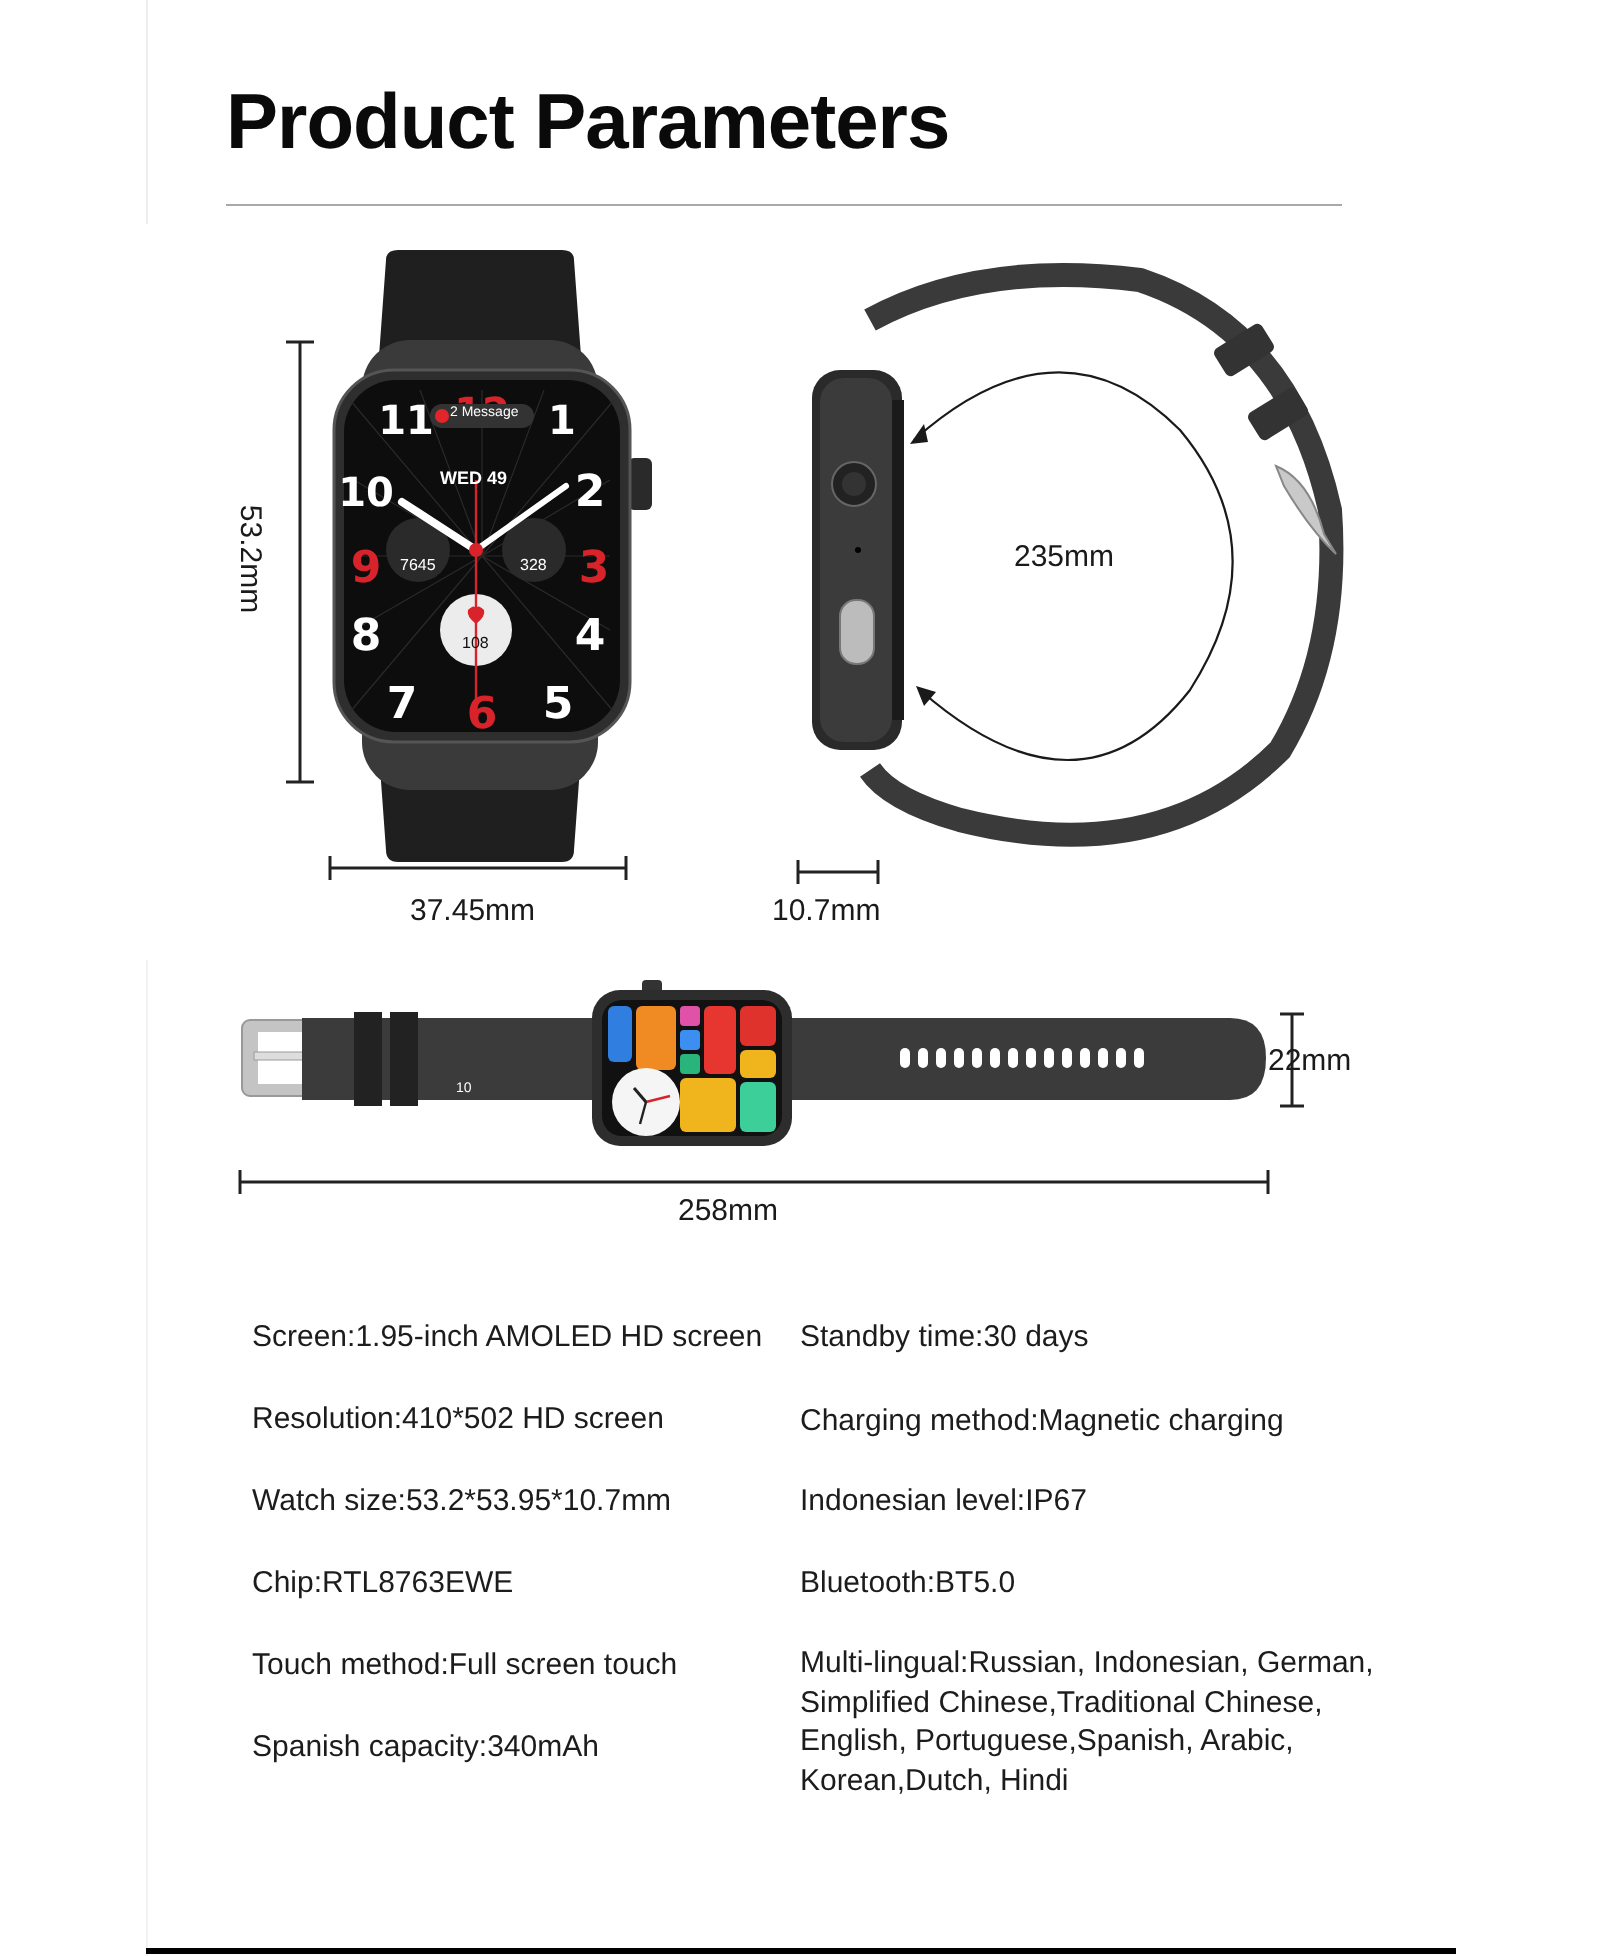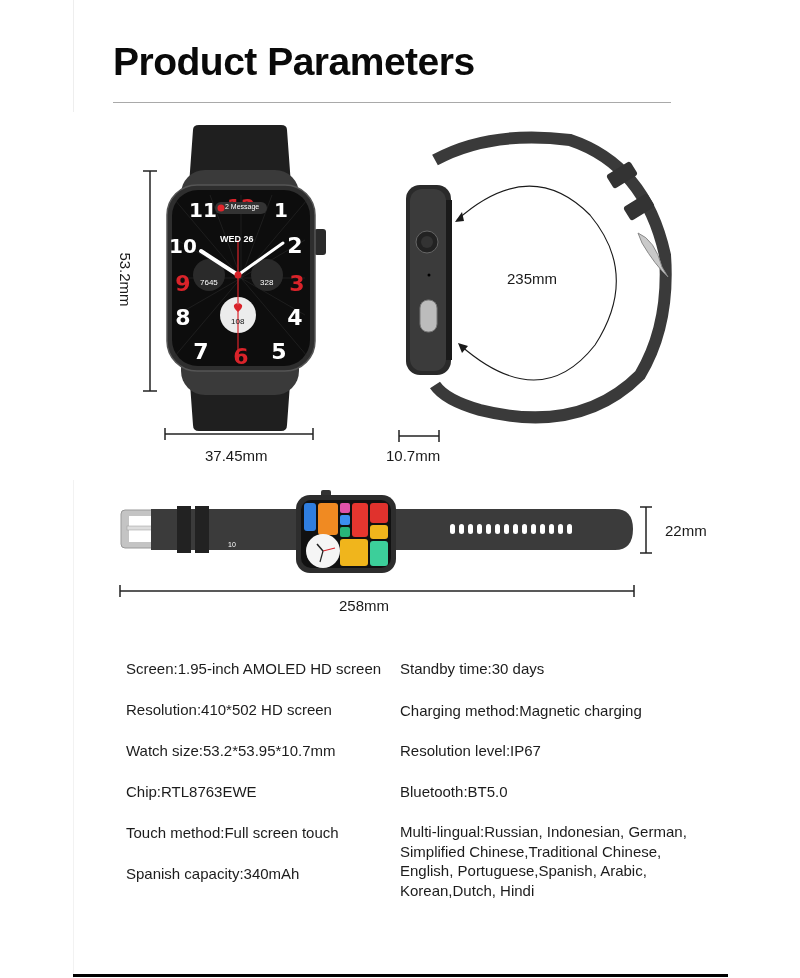--- a/index.html
+++ b/index.html
@@ -81,21 +81,21 @@
     <circle cx="123" cy="190" r="18" fill="#ececec"></circle>
     <path d="M119 180 q4 -4 4 1 q0 -5 4 -1 q1 3 -4 7 q-5 -4 -4 -7z" fill="#d9232a"></path>
 
     <line x1="123" y1="150" x2="86" y2="126" stroke="#fff" stroke-width="4" stroke-linecap="round"></line>
     <line x1="123" y1="150" x2="168" y2="118" stroke="#fff" stroke-width="3" stroke-linecap="round"></line>
     <line x1="123" y1="115" x2="123" y2="235" stroke="#d9232a" stroke-width="1.2"></line>
     <circle cx="123" cy="150" r="3.5" fill="#d9232a"></circle>
   </svg>
   
   <div class="abs" style="left:110px; top:78px; font-size:7px; color:#fff; white-space:nowrap;">2 Message</div>
-  <div class="abs" style="left:105px; top:109px; font-size:9px; color:#fff; font-weight:700; white-space:nowrap;">WED 26</div>
+  <div class="abs" style="left:105px; top:109px; font-size:9px; color:#fff; font-weight:700; white-space:nowrap;">WED 49</div>
   <div class="abs" style="left:85px; top:153px; font-size:8px; color:#fff; white-space:nowrap;">7645</div>
   <div class="abs" style="left:145px; top:153px; font-size:8px; color:#fff; white-space:nowrap;">328</div>
   <div class="abs" style="left:116px; top:192px; font-size:8px; color:#111; white-space:nowrap;">108</div>
   
   <div class="abs dim-label" style="left:-17px; top:146px; transform:rotate(90deg); transform-origin:center;">53.2mm</div>
   
   <svg class="abs" style="left:48px; top:302px;" width="152" height="14">
     <line x1="2" y1="7" x2="150" y2="7" stroke="#222" stroke-width="1.5"></line>
     <line x1="2" y1="1" x2="2" y2="13" stroke="#222" stroke-width="1.5"></line>
     <line x1="150" y1="1" x2="150" y2="13" stroke="#222" stroke-width="1.5"></line>
@@ -187,40 +187,40 @@
   </svg>
   <div class="abs" style="left:232px; top:541px; position:fixed;"></div>
   <div class="abs" style="left:113px; top:53px; font-size:7px; color:#fff; line-height:8px;">10</div>
   <div class="abs" style="left:113px; top:62px; font-size:7px; color:#fff; line-height:8px;">08</div>
   
   <svg class="abs" style="left:524px; top:17px;" width="14" height="50">
     <line x1="7" y1="2" x2="7" y2="48" stroke="#222" stroke-width="1.5"></line>
     <line x1="1" y1="2" x2="13" y2="2" stroke="#222" stroke-width="1.5"></line>
     <line x1="1" y1="48" x2="13" y2="48" stroke="#222" stroke-width="1.5"></line>
   </svg>
-  <div class="abs dim-label" style="left:550px; top:34px;">22mm</div>
+  <div class="abs dim-label" style="left:519px; top:34px;">22mm</div>
   
   <svg class="abs" style="left:3px; top:96px;" width="518" height="14">
     <line x1="2" y1="7" x2="516" y2="7" stroke="#222" stroke-width="1.5"></line>
     <line x1="2" y1="1" x2="2" y2="13" stroke="#222" stroke-width="1.5"></line>
     <line x1="516" y1="1" x2="516" y2="13" stroke="#222" stroke-width="1.5"></line>
   </svg>
   <div class="abs dim-label" style="left:224px; top:109px;">258mm</div>
 </div>
 
 <div class="abs spec" style="left:126px; top:660px;">Screen:1.95-inch AMOLED HD screen</div>
 <div class="abs spec" style="left:126px; top:701px;">Resolution:410*502 HD screen</div>
 <div class="abs spec" style="left:126px; top:742px;">Watch size:53.2*53.95*10.7mm</div>
 <div class="abs spec" style="left:126px; top:783px;">Chip:RTL8763EWE</div>
 <div class="abs spec" style="left:126px; top:824px;">Touch method:Full screen touch</div>
 <div class="abs spec" style="left:126px; top:865px;">Spanish capacity:340mAh</div>
 
 <div class="abs spec" style="left:400px; top:660px;">Standby time:30 days</div>
 <div class="abs spec" style="left:400px; top:702px;">Charging method:Magnetic charging</div>
-<div class="abs spec" style="left:400px; top:742px;">Resolution level:IP67</div>
+<div class="abs spec" style="left:400px; top:742px;">Indonesian level:IP67</div>
 <div class="abs spec" style="left:400px; top:783px;">Bluetooth:BT5.0</div>
 
 <div class="abs spec-multi" style="left:400px; top:822px;">
   <div>Multi-lingual:Russian, Indonesian, German,</div>
   <div>Simplified Chinese,Traditional Chinese,</div>
   <div>English, Portuguese,Spanish, Arabic,</div>
   <div>Korean,Dutch, Hindi</div>
 </div>
 
 <div class="abs bottom-rule"></div>

